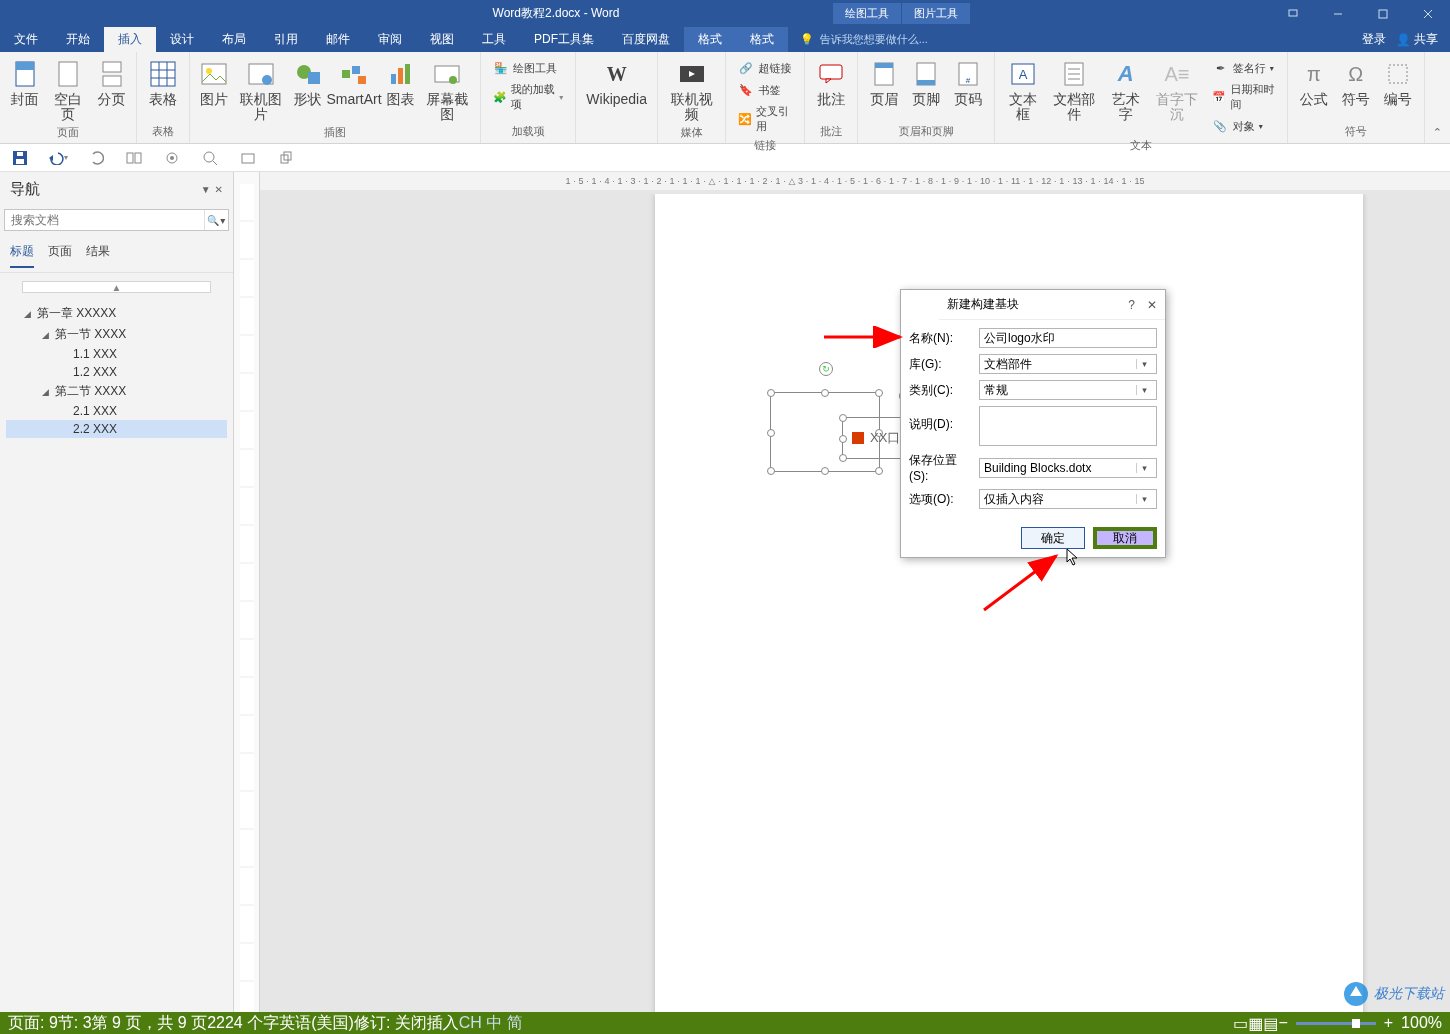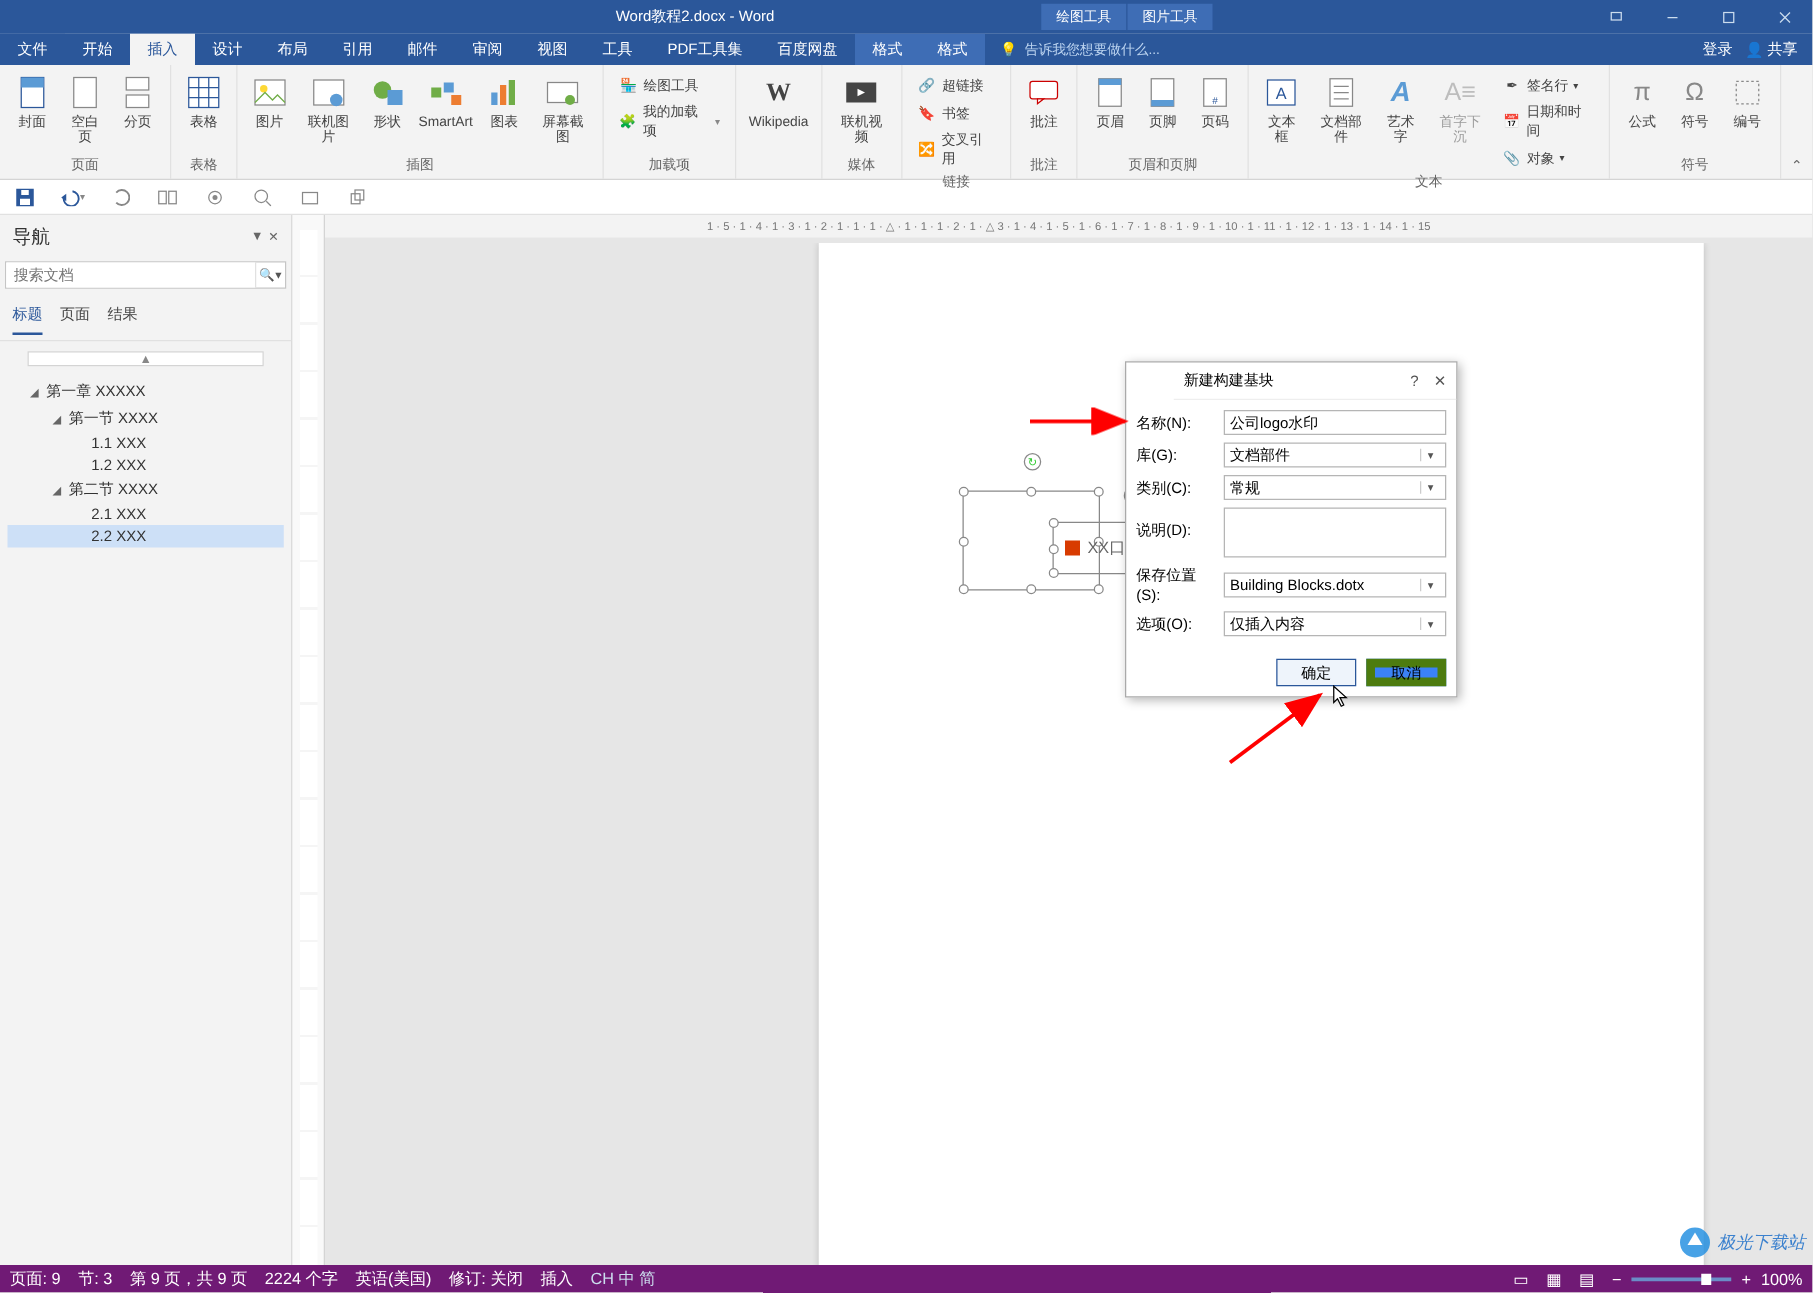--- a/index.html
+++ b/index.html
@@ -21,21 +21,21 @@
 .menubar .tellme { flex: 1; display: flex; align-items: center; gap: 6px; color: #bcd4f0; padding-left: 12px; font-size: 11px;}
 .menubar .right { display: flex; align-items: center; gap: 10px; padding-right: 12px; font-size: 12px; }
 .menubar .right span { display: flex; align-items: center; gap: 3px;}
 
 .ribbon { height: 92px; background: #f3f3f3; border-bottom: 1px solid #d4d4d4; display: flex; align-items: stretch; font-size: 11px; color: #444; }
 .ribbon-group { display: flex; flex-direction: column; border-right: 1px solid #e1e1e1; padding: 2px 6px; }
 .ribbon-group .items { flex: 1; display: flex; align-items: flex-start; gap: 2px; padding-top: 2px; }
 .ribbon-group .label { text-align: center; font-size: 11px; color: #666; padding-bottom: 2px;}
 .ribbon-btn { display: flex; flex-direction: column; align-items: center; justify-content: flex-start; padding: 2px 4px; cursor: pointer; min-width: 36px; }
 .ribbon-btn .icon { width: 32px; height: 32px; display: flex; align-items: center; justify-content: center; }
-.ribbon-btn .lbl { text-align: center; font-size: 11px; margin-top: 2px; line-height: 1.1; }
+.ribbon-btn .lbl { text-align: center; font-size: 14px; margin-top: 2px; line-height: 1.1; }
 .ribbon-small { display: flex; flex-direction: column; gap: 2px; padding: 2px; }
 .ribbon-small-row { display: flex; align-items: center; gap: 4px; font-size: 11px; padding: 2px 4px; cursor: pointer; }
 .ribbon-small-row .icon { width: 16px; height: 16px; display: flex; align-items: center; justify-content: center;}
 .ribbon-end { margin-left: auto; display: flex; align-items:flex-end; padding:4px 8px; color:#666;}
 
 .qat { height: 28px; background: #fff; border-bottom: 1px solid #e1e1e1; display: flex; align-items: center; gap: 18px; padding: 0 10px; }
 .qat .qbtn { width: 20px; height: 20px; display: flex; align-items: center; justify-content: center; color: #2b579a; cursor: pointer;}
 
 .workspace { display: flex; height: calc(1034px - 27px - 25px - 92px - 28px - 22px); background: #e6e6e6; }
 
@@ -73,26 +73,26 @@
 .dialog .dtitle { display: flex; align-items: center; justify-content: space-between; padding: 6px 8px; border-bottom: 1px solid #eee; margin-left: 38px;}
 .dialog .dtitle .controls { display:flex; gap:12px; color:#555;}
 .dialog .dbody { padding: 8px 8px 4px; }
 .drow { display: flex; align-items: center; margin-bottom: 6px; gap: 6px;}
 .drow .dlbl { width: 64px; }
 .drow input, .drow select, .drow .combo, .drow textarea { flex: 1; border: 1px solid #b5b5b5; padding: 2px 4px; font-size: 12px; background:#fff;}
 .drow textarea { height: 40px; resize:none;}
 .combo { display:flex; align-items:center; justify-content:space-between; height:20px;}
 .combo .arrow { width:16px; text-align:center; color:#555; border-left:1px solid #ccc; font-size:9px;}
 .dialog .dbtns { display: flex; justify-content: flex-end; gap: 8px; padding: 8px; }
-.dialog .dbtn { width: 64px; height: 22px; border: 7px solid #4d7c0f; background: #3b82f6; display: flex; align-items: center; justify-content: center; cursor: pointer; font-size:12px;}
+.dialog .dbtn { width: 64px; height: 22px; border: 4px solid #4d7c0f; background: #c4b5fd; display: flex; align-items: center; justify-content: center; cursor: pointer; font-size:12px;}
 .dialog .dbtn.primary { border: 1px solid #2b579a; background: #eef4fb;}
 
 .red-arrow { position: absolute; z-index: 5;}
 
-.statusbar { height: 22px; background: #701a75; color: #fff; display: flex; align-items: center; font-size: 13px; padding: 0 8px; gap: 14px; }
+.statusbar { height: 22px; background: #4d7c0f; color: #fff; display: flex; align-items: center; font-size: 16px; padding: 0 8px; }
 .statusbar .sep { flex: 1;}
 .statusbar .zoom { display:flex; align-items:center; gap:8px;}
 .statusbar .slider { width: 80px; height:3px; background:#6a8cc7; position:relative;}
 .statusbar .slider .thumb { position:absolute; top:-3px; left:70%; width:8px; height:9px; background:#fff;}
 
 .watermark-corner { position: absolute; right: 6px; bottom: 26px; font-size: 14px; color: #1168c8; font-style: italic; opacity: .8; display:flex; align-items:center; gap:4px;}
 .cursor-icon { position:absolute; width:14px; height:18px; z-index:20;}
 
 svg { display: block;}
 </style>

